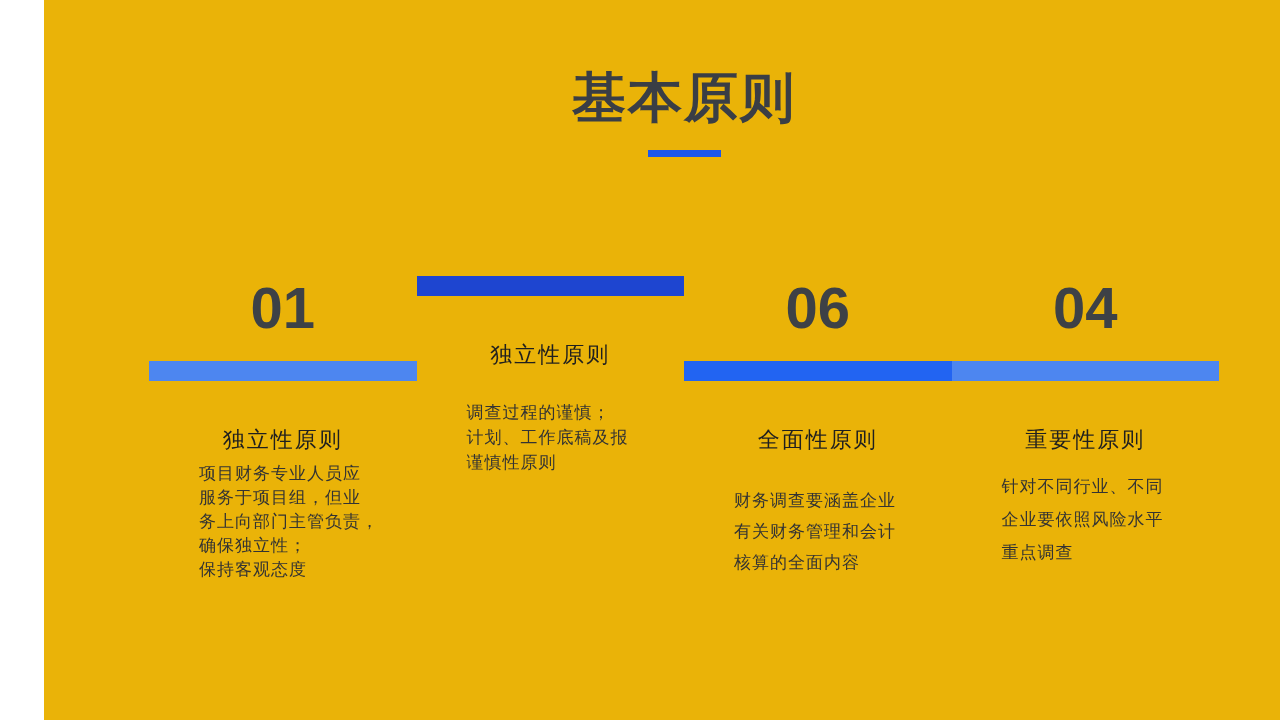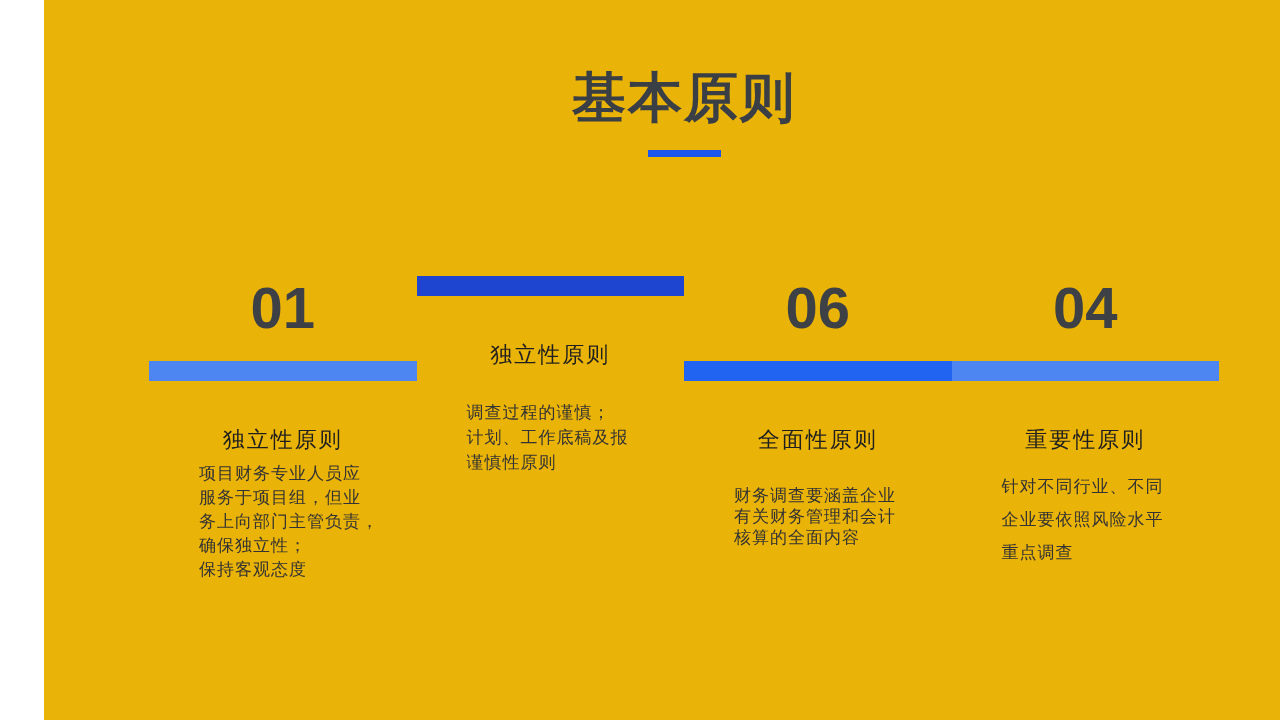--- a/index.html
+++ b/index.html
@@ -73,21 +73,21 @@
     color: #333333;
     white-space: pre-line;
     padding-left: 50px;
     padding-right: 14px;
     letter-spacing: 1px;
     font-family: "DejaVu Serif", "Liberation Serif", serif;
   }
 
   .column:nth-child(1) .col-body { margin-top: 6px;  line-height: 24px; }
   .column:nth-child(2) .col-body { margin-top: 30px; line-height: 25px; }
-  .column:nth-child(3) .col-body { margin-top: 30px; line-height: 21px; }
+  .column:nth-child(3) .col-body { margin-top: 30px; line-height: 31px; }
   .column:nth-child(4) .col-body { margin-top: 15px; line-height: 33px; }
 </style>
 </head>
 <body>
 
 <div id="slide">
 
   <div class="page-title" style="color: rgb(58, 62, 69);">基本原则</div>
 
   <div class="title-underline" style="background: rgb(27, 87, 238);"></div>

